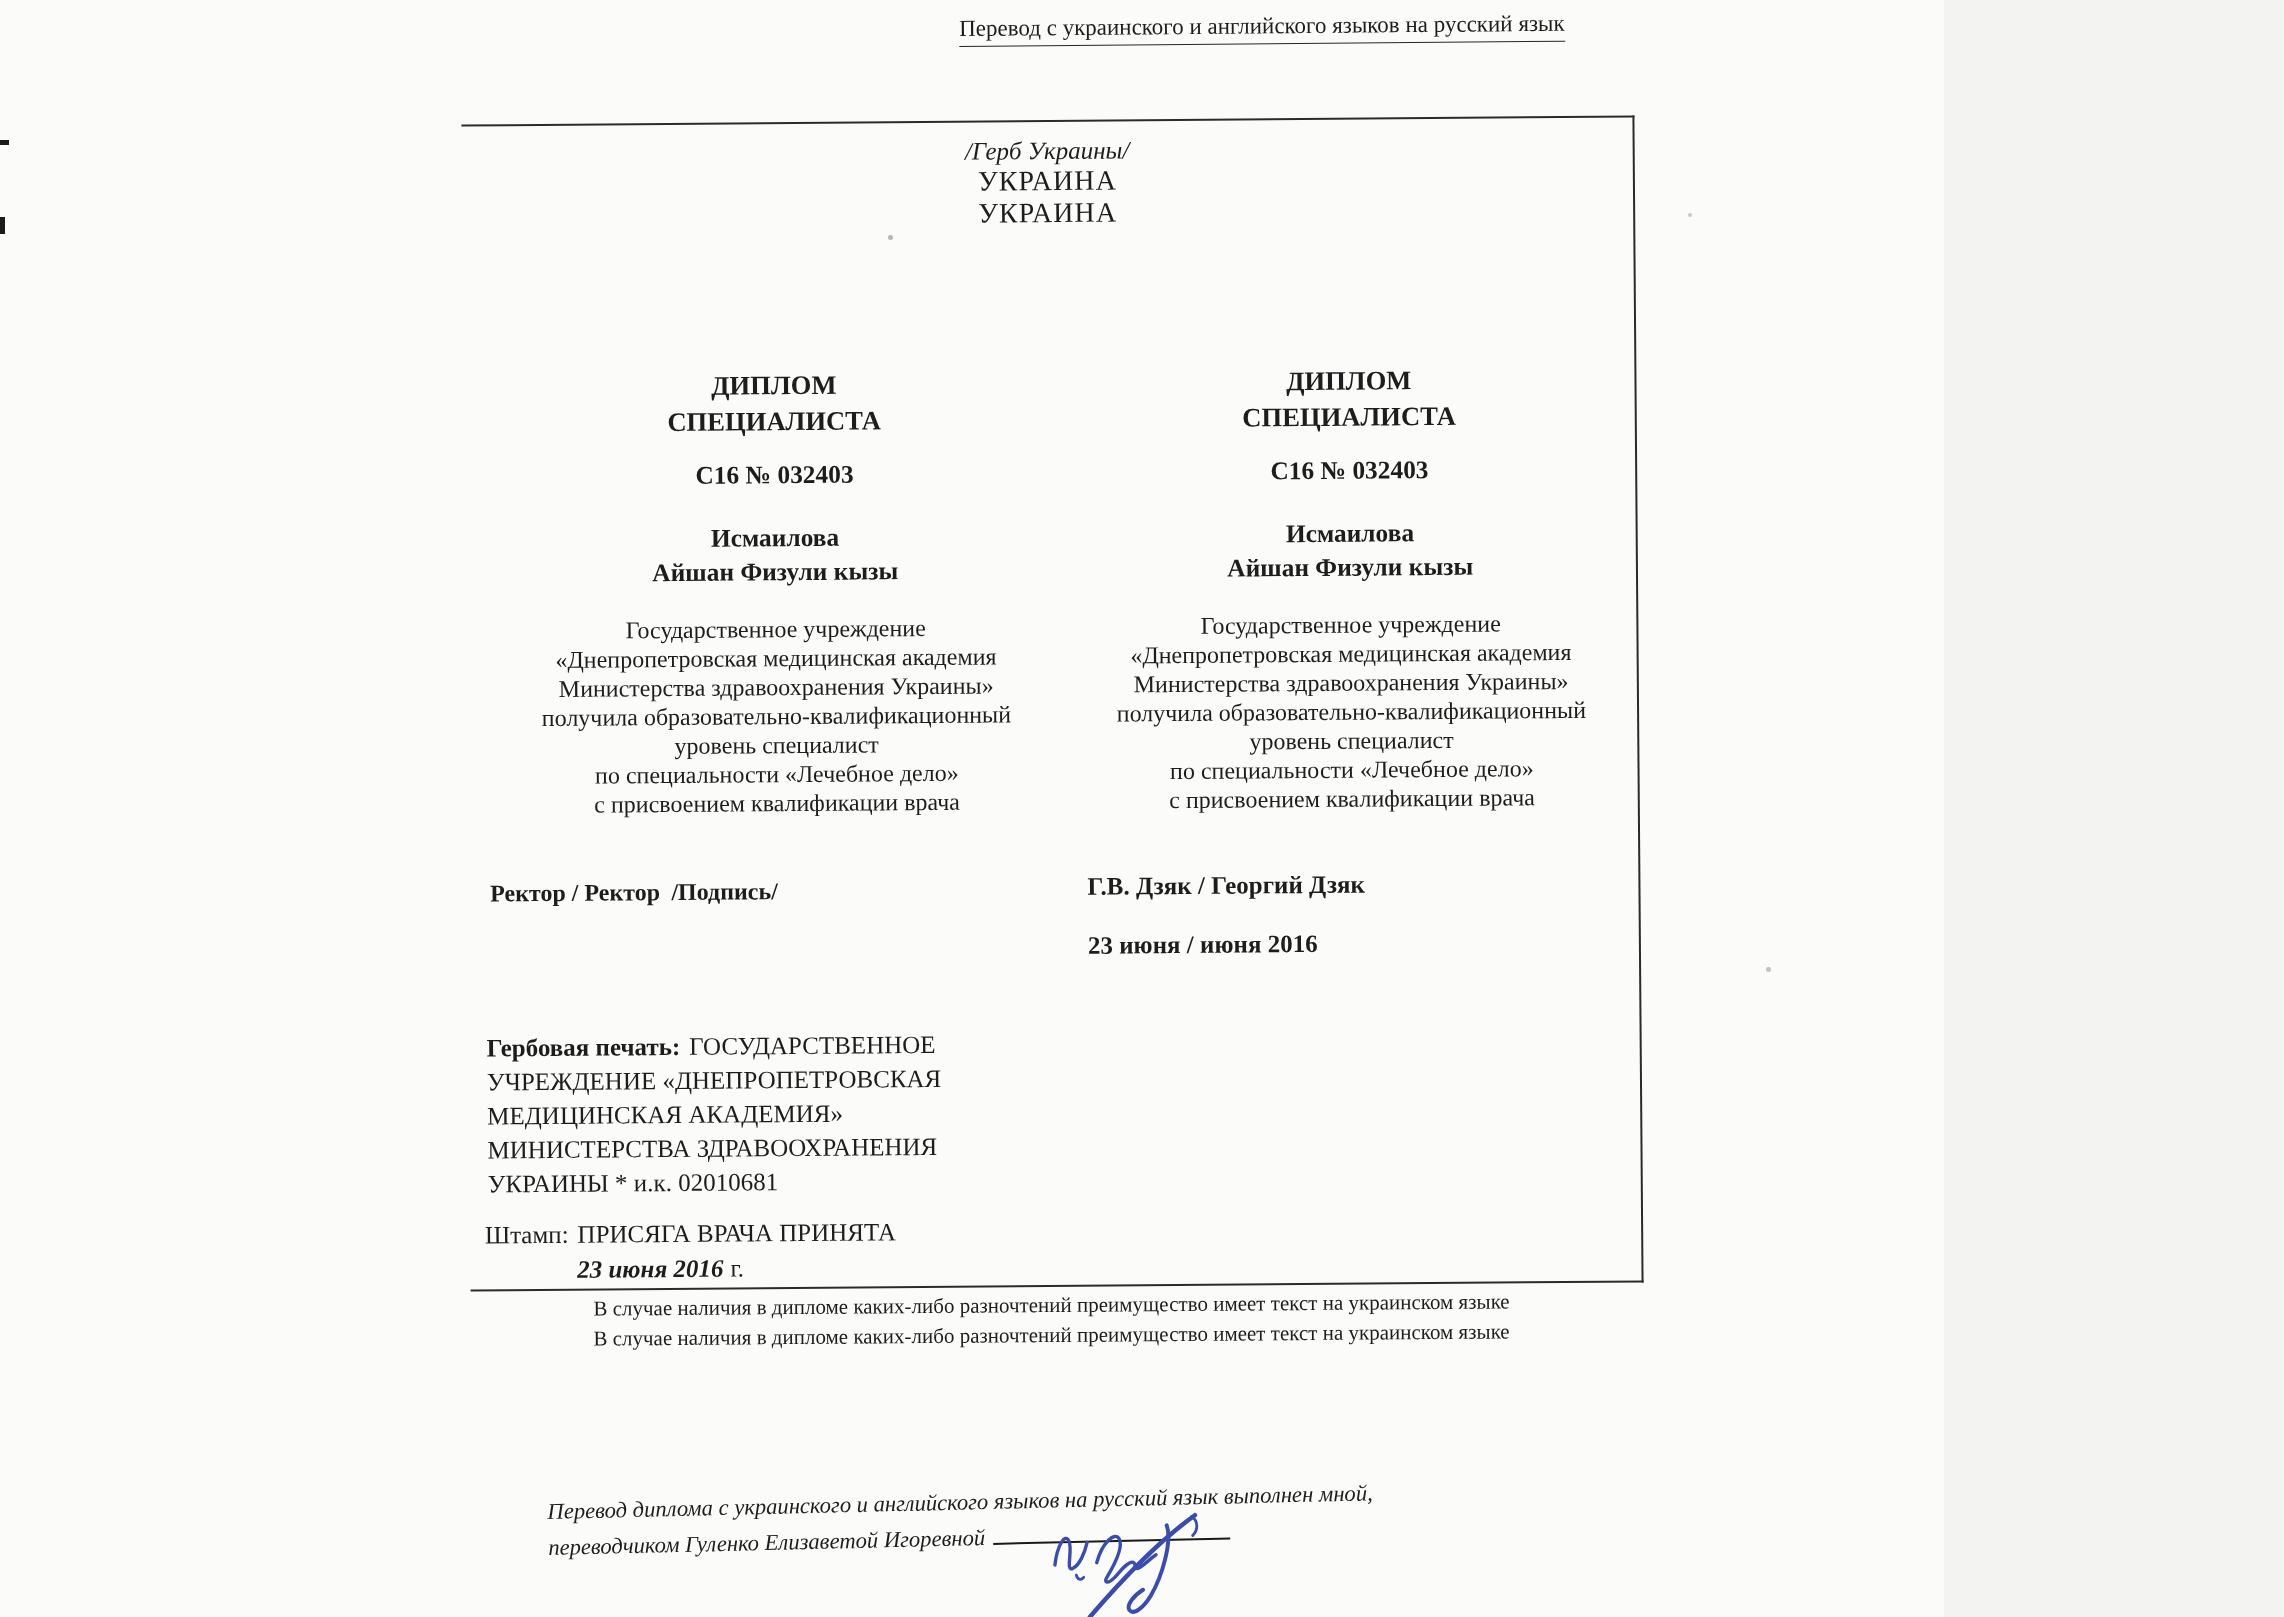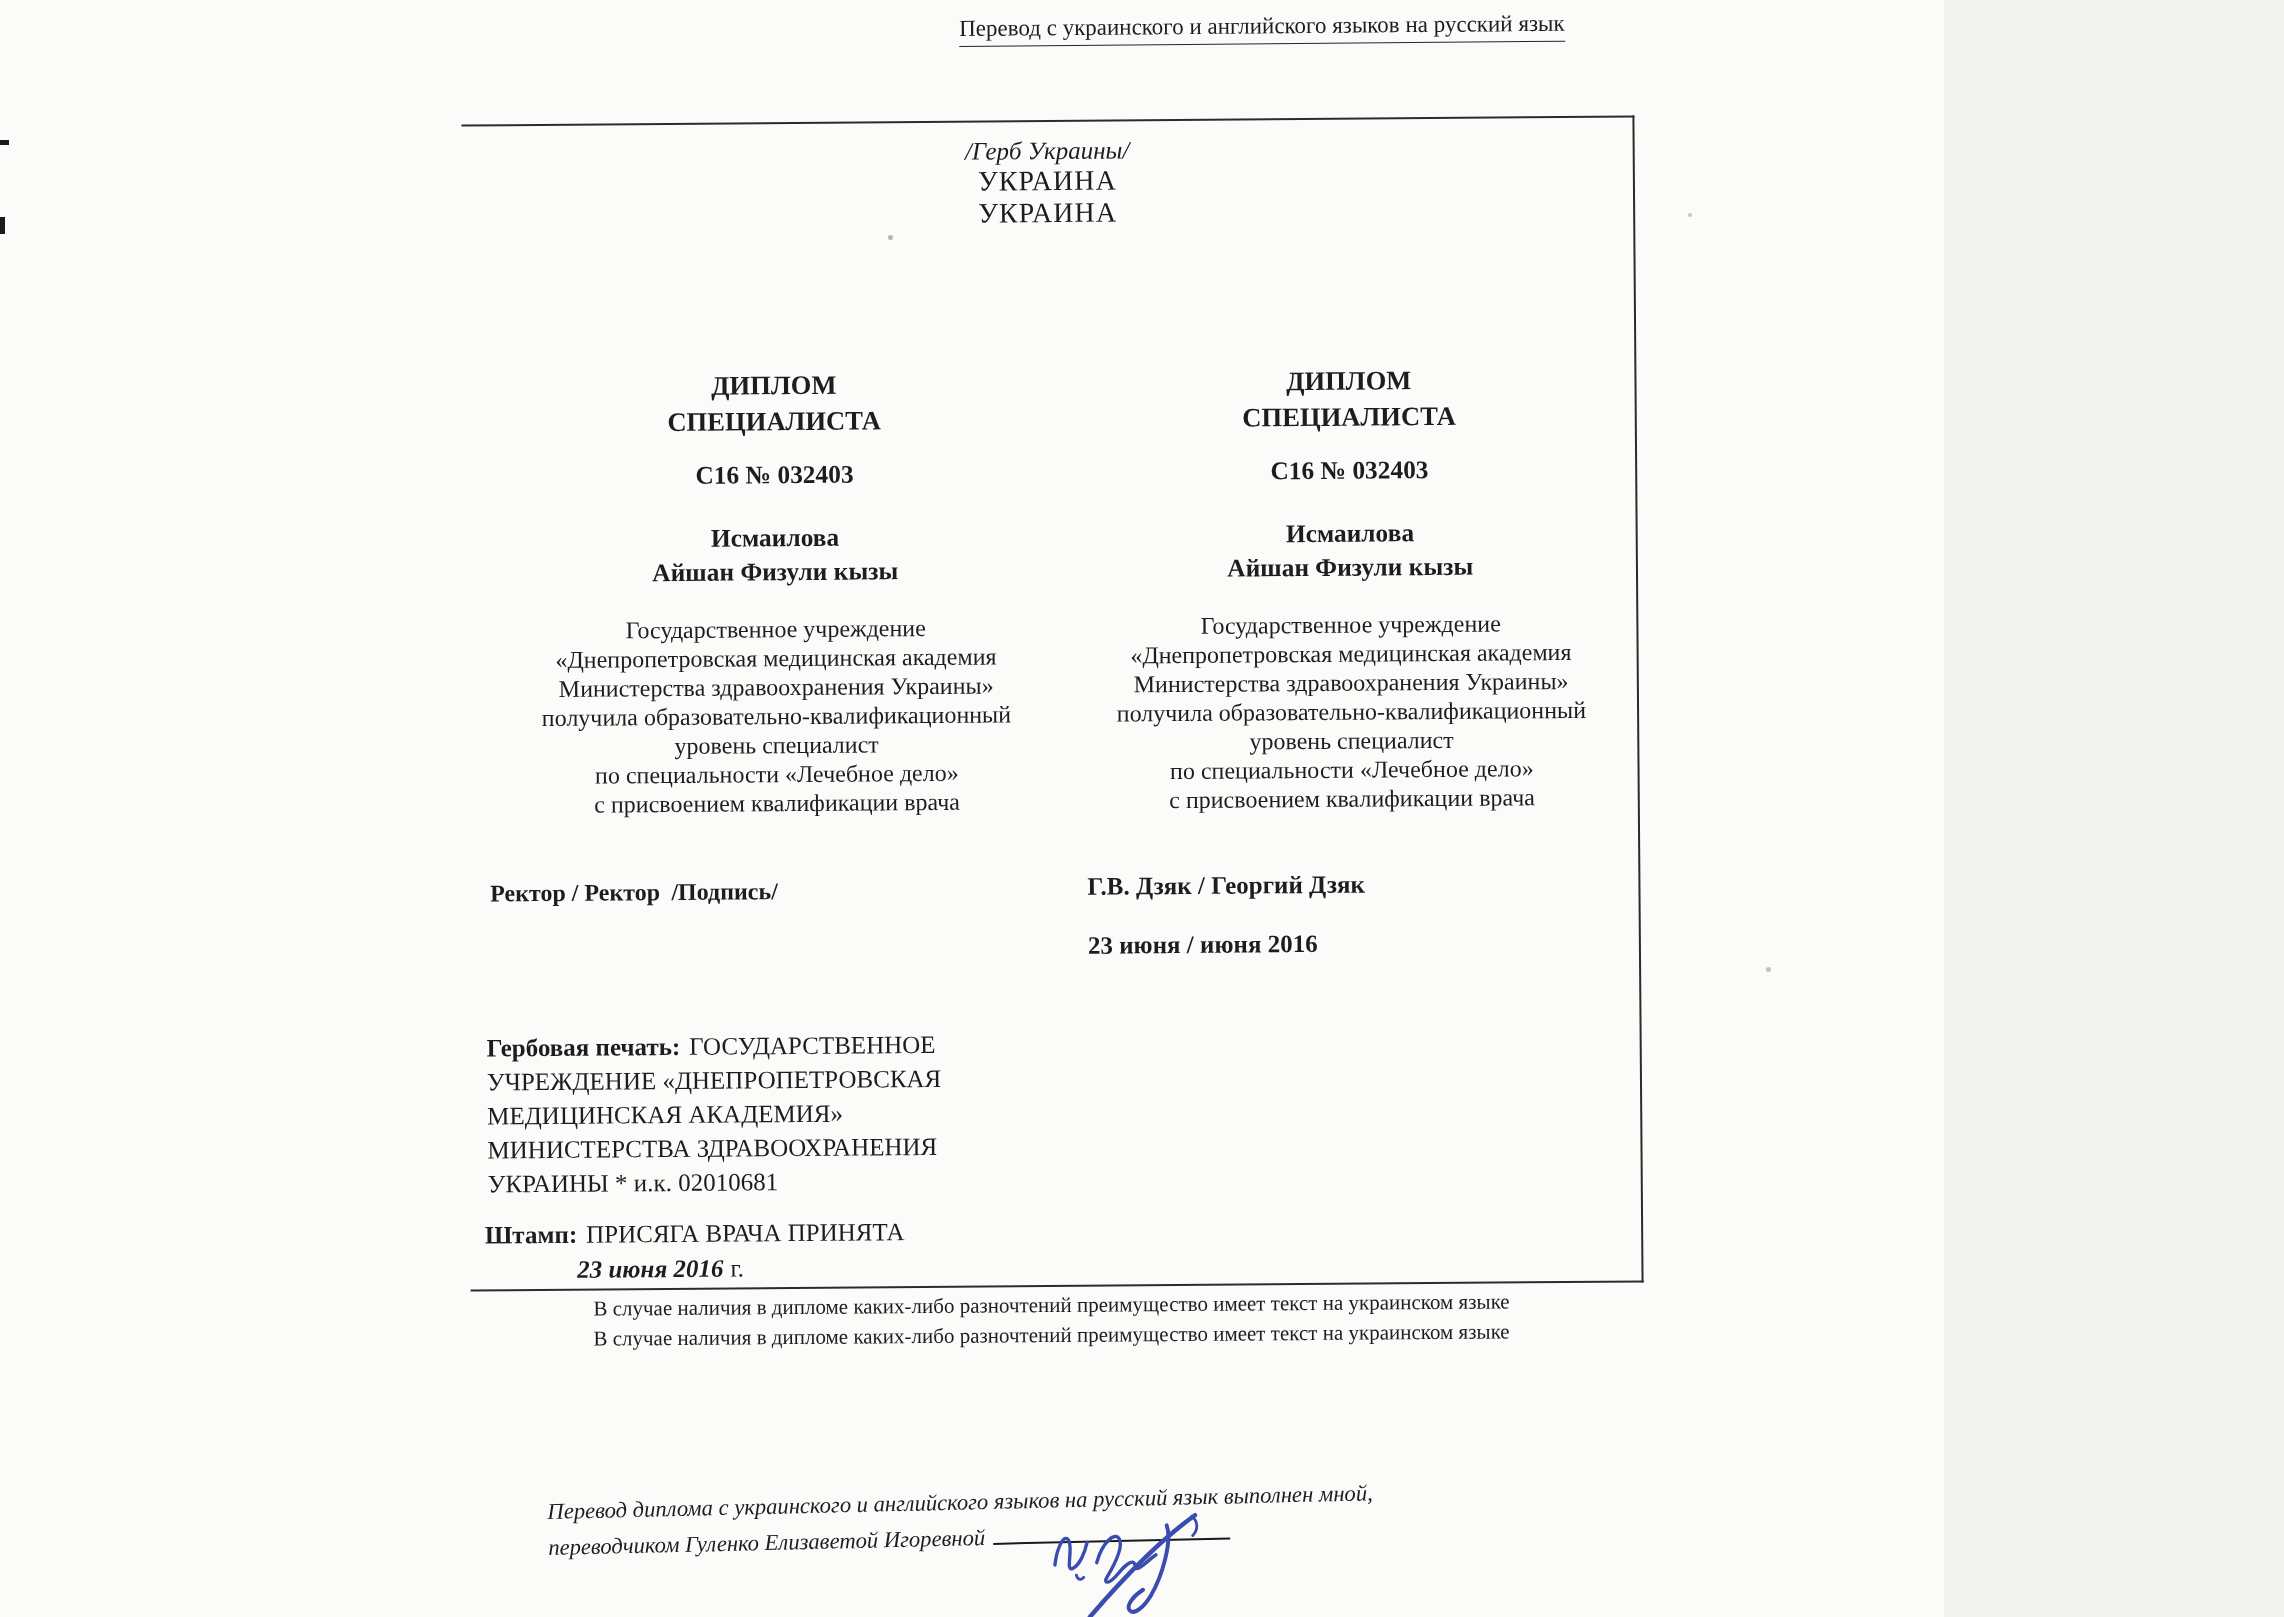--- a/index.html
+++ b/index.html
@@ -55,21 +55,21 @@
     font-weight:bold;font-size:25px;}
   .date-right{position:absolute;left:20.4px;top:810px;text-align:left;
     font-weight:bold;font-size:25px;}
 
   .seal{position:absolute;left:18px;top:905px;text-align:left;
     font-size:25px;line-height:34px;}
   .seal .lbl{font-weight:bold;margin-right:9px;}
 
   .stamp{position:absolute;left:14.7px;top:1091px;text-align:left;
     font-size:25px;line-height:35px;}
-  .stamp .lbl{font-weight:bold;margin-right:9px;}
+  .stamp .lbl{font-weight:normal;margin-right:9px;}
   .stamp-date{margin-left:92px;}
   .stamp-date .d{font-weight:bold;font-style:italic;margin-right:6.8px;}
 
   
   .precedence{
     position:absolute;left:466px;width:1171px;text-align:center;
     font-size:21px;line-height:26px;
     transform:rotate(-0.45deg);transform-origin:center center;
   }
   .precedence.l1{top:1292px;}

